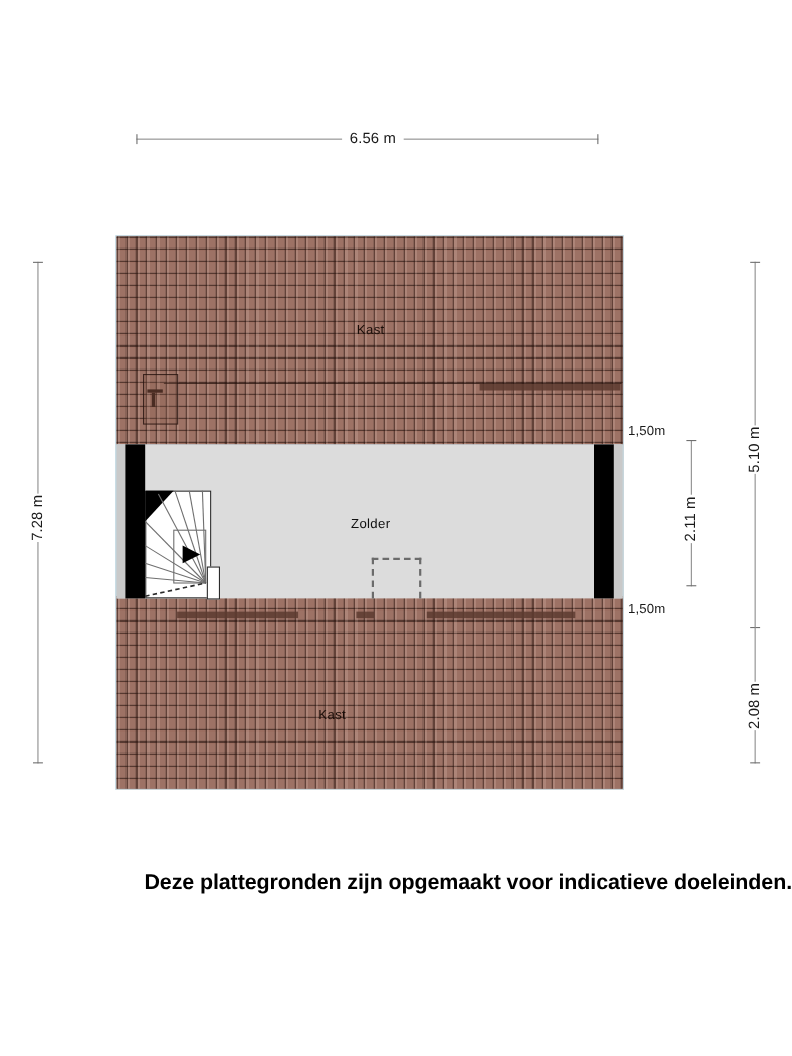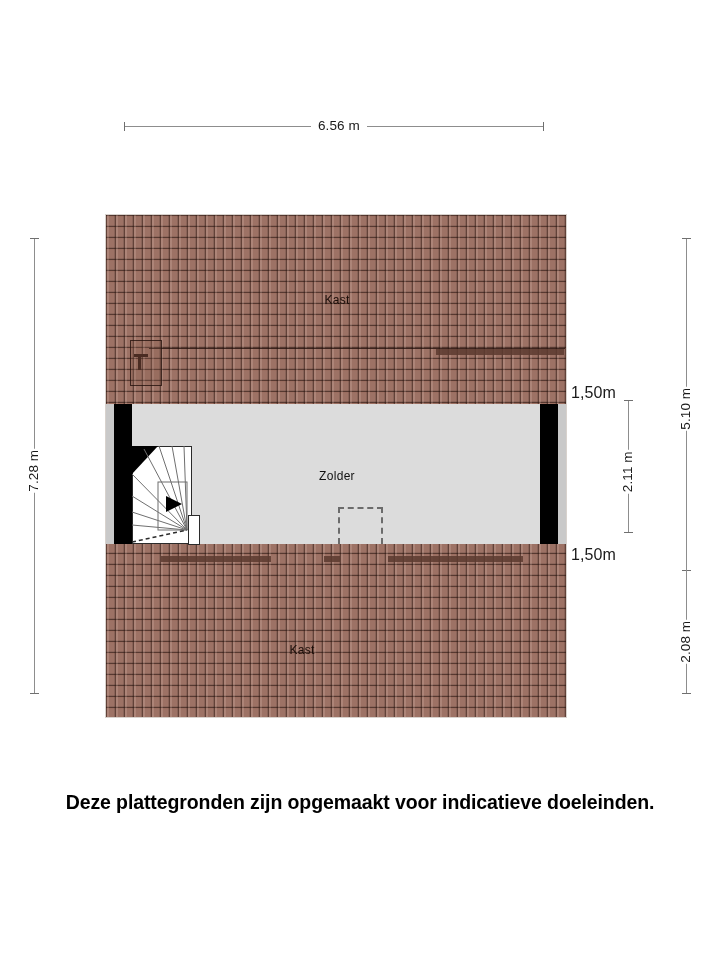--- a/index.html
+++ b/index.html
@@ -53,21 +53,21 @@
     letter-spacing: 0.1px;
     background: #ffffff;
     white-space: nowrap;
     line-height: 1;
   }
   .dim-label.vert {
     transform-origin: 50% 50%;
     transform: rotate(-90deg);
   }
   .dim-label.small {
-    font-size: 16px;
+    font-size: 12px;
   }
 
   
   .plan {
     position: absolute;
     left: 105px;
     top: 214px;
     width: 462px;
     height: 504px;
     border: 1px solid #d8d2cd;
@@ -192,21 +192,21 @@
     transform: translateX(-50%);
     line-height: 1;
   }
   .room-label.on-roof { color: #1a0d08; }
 
   
   .caption {
     position: absolute;
     left: 0;
     width: 720px;
-    text-align: center;
+    text-align: right;
     color: #000000;
     font-weight: bold;
     font-size: 19.5px;
     line-height: 27px;
     letter-spacing: -0.1px;
   }
 </style>
 </head>
 <body>
 

